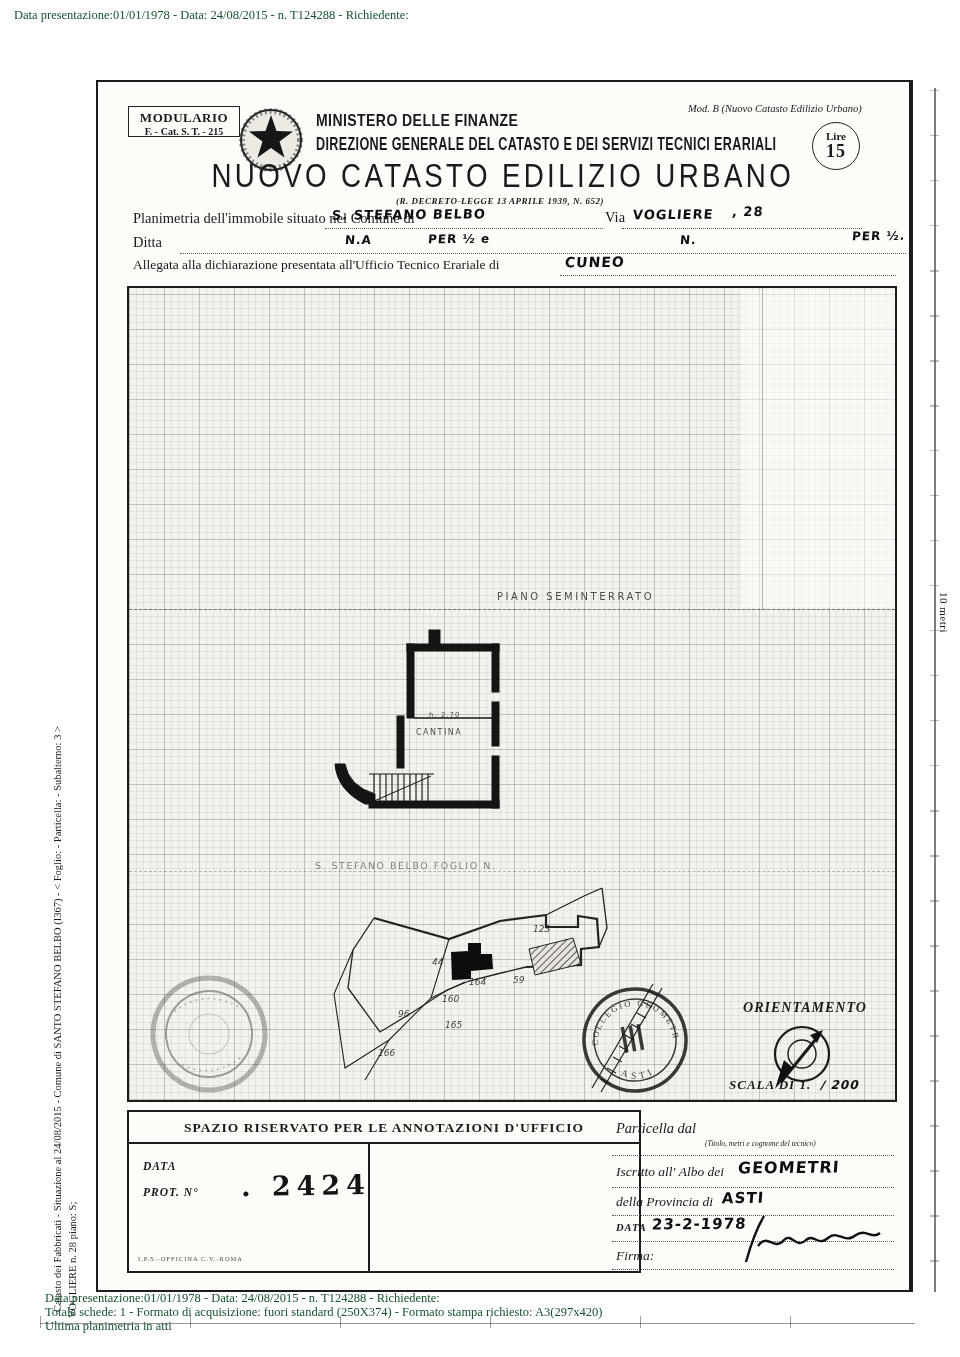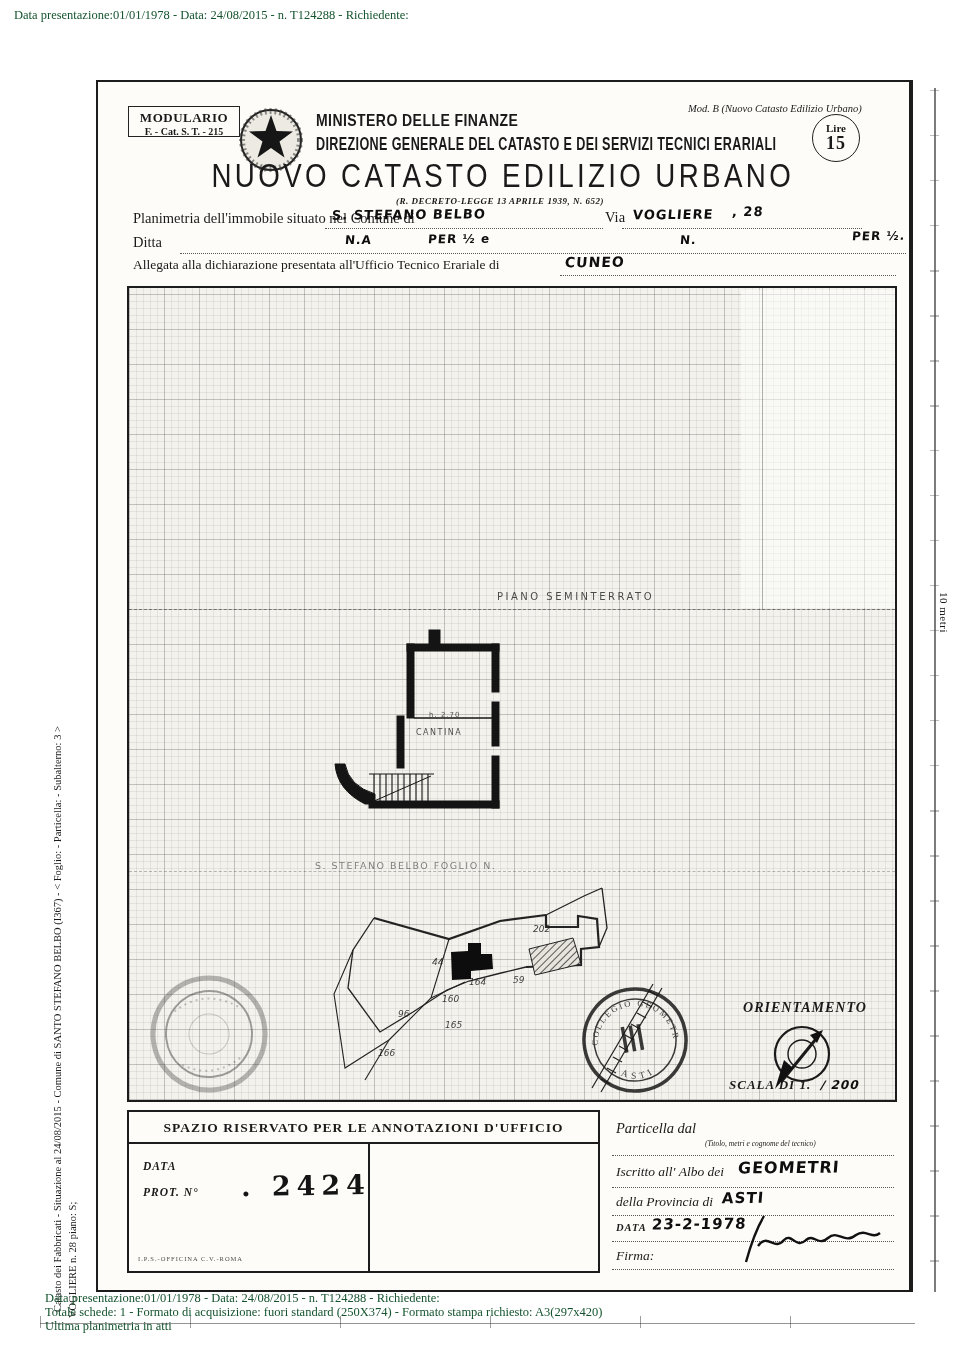--- a/index.html
+++ b/index.html
@@ -9,21 +9,21 @@
   .meta{font-size:12.5px;line-height:14.5px;color:#14532d}
   .frame{left:96px;top:80px;width:817px;height:1212px;border:2px solid #1c1c1c;border-right-width:4px;background:#fdfcf8}
   .modbox{left:128px;top:106px;width:112px;height:31px;border:1.5px solid #222;text-align:center;padding-top:3px}
   .modbox .l1{font-size:13px;font-weight:bold;letter-spacing:.5px;display:block}
   .modbox .l2{font-size:10px;font-weight:bold;display:block}
   .ministero{left:316px;top:111px;white-space:nowrap}
   .ministero span{display:inline-block;font-family:"Liberation Sans",sans-serif;font-weight:bold;font-size:16.5px;letter-spacing:.5px;transform:scaleX(.85);transform-origin:0 50%}
   .direzione{left:316px;top:134px;white-space:nowrap}
   .direzione span{display:inline-block;font-family:"Liberation Sans",sans-serif;font-weight:bold;font-size:17.5px;letter-spacing:.5px;transform:scaleX(.72);transform-origin:0 50%}
   .modb{left:688px;top:103px;font-style:italic;font-size:10.5px;white-space:nowrap}
-  .lire{left:812px;top:114px;width:48px;height:48px;border:1.6px solid #222;border-radius:50%;text-align:center;line-height:1}
+  .lire{left:812px;top:122px;width:48px;height:48px;border:1.6px solid #222;border-radius:50%;text-align:center;line-height:1}
   .lire .t{display:block;font-size:11px;font-weight:bold;margin-top:8px}
   .lire .v{display:block;font-size:18px;font-weight:bold;letter-spacing:1px}
   .title{left:108px;top:157px;width:790px;text-align:center;white-space:nowrap}
   .title span{display:inline-block;font-family:"Liberation Sans",sans-serif;font-size:33px;letter-spacing:4px;transform:scaleX(.84);transform-origin:50% 50%}
   .decree{left:250px;top:196px;width:500px;text-align:center;font-size:9px;font-weight:bold;font-style:italic;letter-spacing:.5px}
   .flabel{font-size:14.5px;white-space:nowrap}
   .hand{display:inline-block;font-family:"DejaVu Sans",sans-serif;font-weight:bold;letter-spacing:1px;transform:skewX(-5deg) rotate(-.5deg);color:#0e0e0e;white-space:nowrap}
   .handthin{font-family:"DejaVu Sans",sans-serif;letter-spacing:2.5px;color:#222;white-space:nowrap}
   .dotline{border-bottom:1.5px dotted #555;height:2px}
   .grid{left:127px;top:286px;width:770px;height:816px;border:2px solid #1c1c1c;background-color:#f3f2ec;
@@ -32,21 +32,21 @@
       repeating-linear-gradient(90deg, rgba(55,55,55,.20) 0 1px, transparent 1px 35px),
       repeating-linear-gradient(0deg, rgba(90,90,90,.10) 0 1px, transparent 1px 7px),
       repeating-linear-gradient(90deg, rgba(90,90,90,.10) 0 1px, transparent 1px 7px);}
   .whitepatch{left:612px;top:2px;width:154px;height:318px;background:rgba(255,255,255,.5)}
   .vfold{left:633px;top:0;width:1px;height:322px;background:rgba(40,40,40,.35)}
   .fold1{left:0;top:321px;width:100%;border-top:1.5px dashed rgba(40,40,40,.5)}
   .fold2{left:0;top:583px;width:100%;border-top:1px dashed rgba(40,40,40,.3)}
   .parcel{position:absolute;font-family:"DejaVu Sans",sans-serif;font-style:italic;font-size:9px;opacity:.85;white-space:nowrap}
   .orient{left:598px;top:712px;width:156px;text-align:center;font-size:14px;font-weight:bold;font-style:italic;letter-spacing:1px}
   .scala{left:600px;top:789px;white-space:nowrap;font-size:13px;font-weight:bold;font-style:italic;letter-spacing:1px}
-  .spazio{left:127px;top:1110px;width:473px;height:163px;border:2px solid #1c1c1c;background:#fdfcf8}
+  .spazio{left:127px;top:1110px;width:514px;height:163px;border:2px solid #1c1c1c;background:#fdfcf8}
   .spazio .hd{height:32px;line-height:32px;border-bottom:2px solid #1c1c1c;text-align:center;font-weight:bold;font-size:13.5px;letter-spacing:1px}
   .spazio .divider{position:absolute;left:239px;top:32px;bottom:0;border-left:2px solid #1c1c1c}
   .slabel{position:absolute;font-size:11.5px;font-weight:bold;font-style:italic;letter-spacing:1px}
   .stamped{position:absolute;font-family:"DejaVu Serif",serif;font-weight:bold;font-size:27px;letter-spacing:6px;transform:rotate(-1deg);color:#141414}
   .printer{position:absolute;left:9px;top:143px;font-size:6.5px;letter-spacing:1px;opacity:.8}
   .comp{left:610px;top:1112px;width:288px;height:168px}
   .comp .t{position:absolute;left:6px;top:8px;font-style:italic;font-size:14.5px}
   .comp .st{position:absolute;left:95px;top:27px;font-style:italic;font-size:7.5px}
   .clabel{position:absolute;font-style:italic;font-size:13.5px;white-space:nowrap}
   .vline1{left:52px;top:1312px;width:690px;transform:rotate(-90deg);transform-origin:0 0;font-size:10.5px;white-space:nowrap}
@@ -191,21 +191,21 @@
 
     <g stroke="#1a1a1a" fill="none">
       <circle cx="673" cy="766" r="27" stroke-width="2.2"></circle>
       <circle cx="673" cy="766" r="14" stroke-width="1.4"></circle>
       <line x1="652" y1="794" x2="691" y2="746" stroke-width="3"></line>
       <polygon points="646,801 664,780 655,772" fill="#111" stroke="none"></polygon>
       <polygon points="694,742 681,747 688,755" fill="#111" stroke="none"></polygon>
     </g>
   </svg>
 
-  <span class="parcel" style="left:404px;top:636px">202</span>
+  <span class="parcel" style="left:404px;top:636px">123</span>
   <span class="parcel" style="left:303px;top:669px">44</span>
   <span class="parcel" style="left:340px;top:689px">164</span>
   <span class="parcel" style="left:384px;top:687px">59</span>
   <span class="parcel" style="left:313px;top:706px">160</span>
   <span class="parcel" style="left:269px;top:721px">96</span>
   <span class="parcel" style="left:316px;top:732px">165</span>
   <span class="parcel" style="left:249px;top:760px">166</span>
 
   <div class="abs orient">ORIENTAMENTO</div>
   <div class="abs scala">

